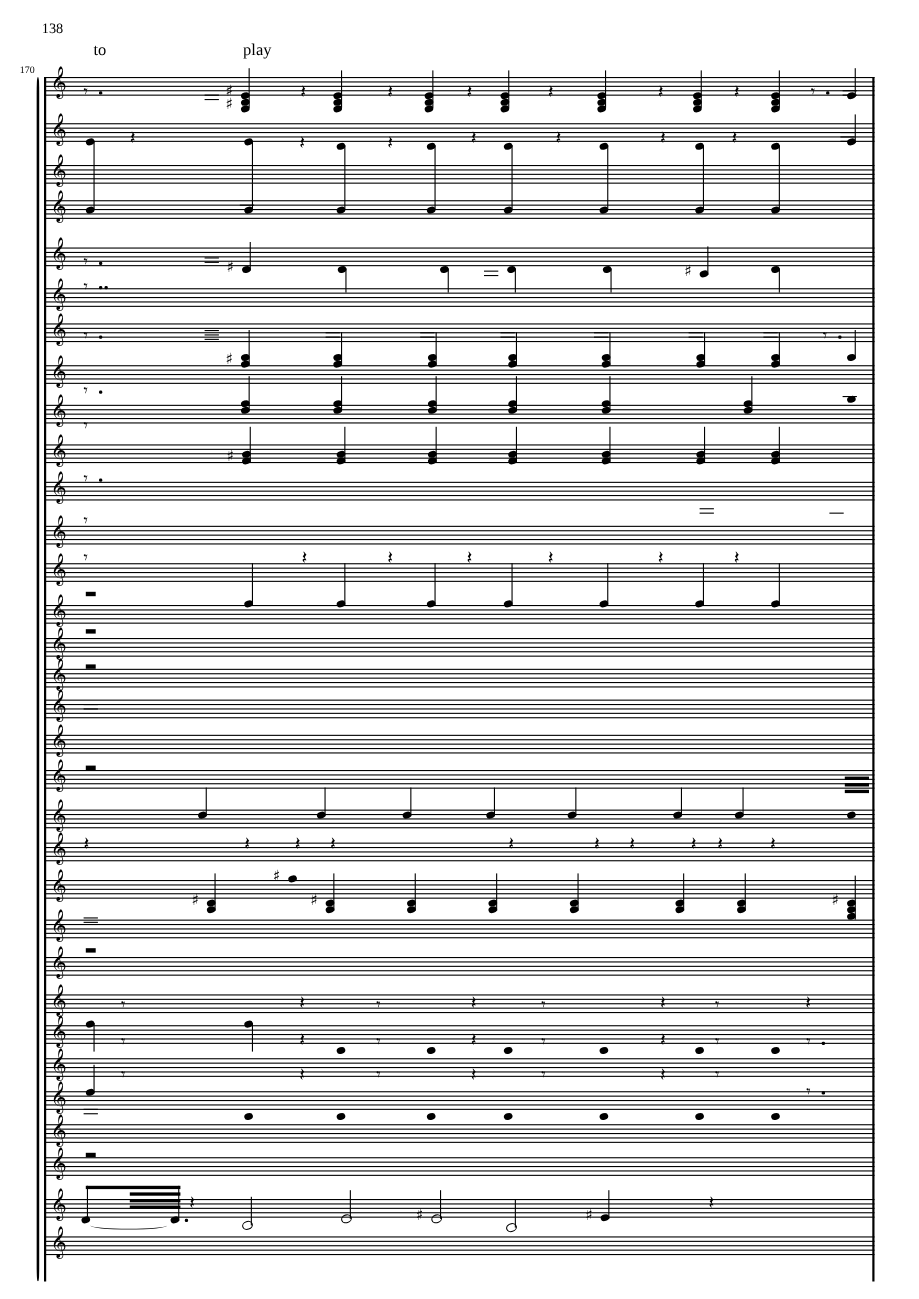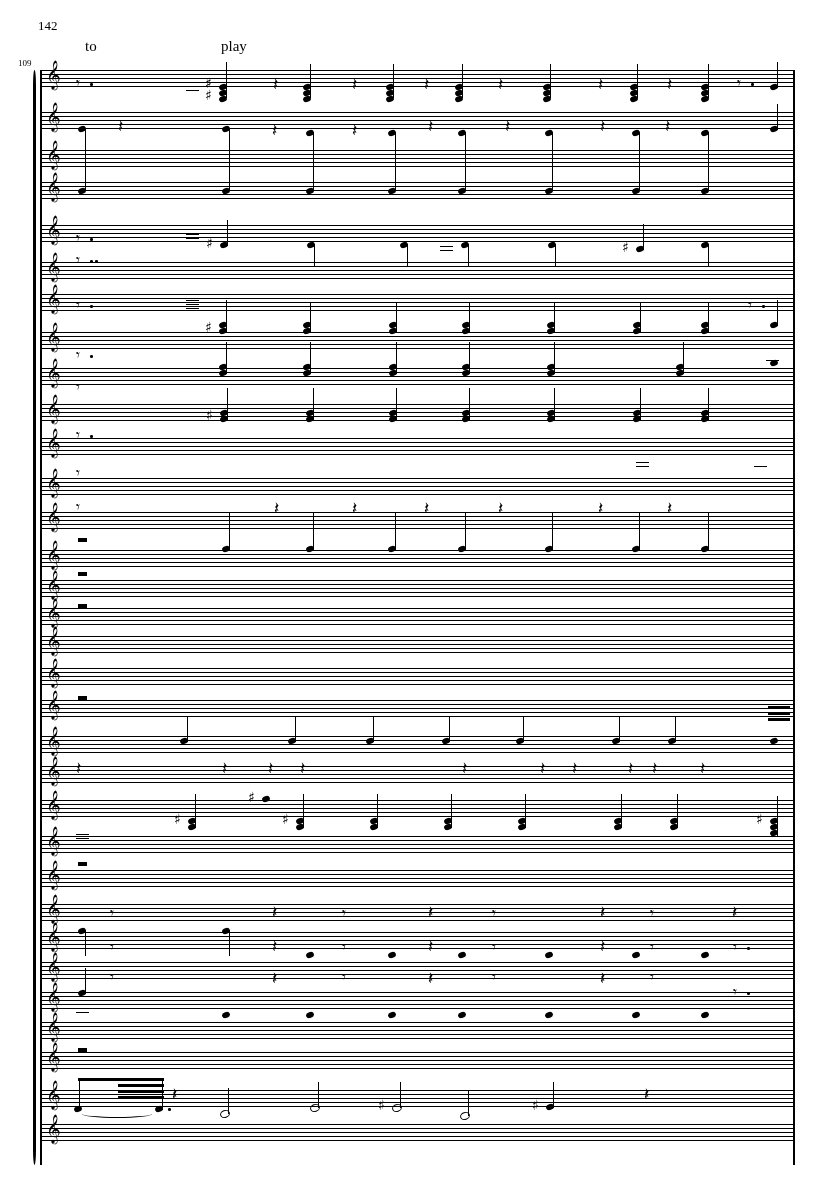--- a/index.html
+++ b/index.html
@@ -39,22 +39,22 @@
   .acc{position:absolute;font-size:14px;line-height:14px;font-family:"DejaVu Sans",sans-serif;}
   .dot{position:absolute;width:2.5px;height:2.5px;background:#000;border-radius:50%;}
   .beam{position:absolute;height:3.4px;background:#000;}
   .tie{position:absolute;border-bottom:1.3px solid #000;border-radius:50%;height:7px;}
 </style>
 </head>
 <body>
 
 <div class="page">
 
-  <div class="lbl measure-num" style="left:38px;top:18px;">142</div>
-  <div class="lbl measure-num-small" style="left:18px;top:58px;">109</div>
+  <div class="lbl measure-num" style="left:38px;top:18px;">138</div>
+  <div class="lbl measure-num-small" style="left:18px;top:58px;">170</div>
   <div class="lbl lyric" style="left:85px;top:38px;">to</div>
   <div class="lbl lyric" style="left:221px;top:38px;">play</div>
 
   <div class="sysbar" style="left:40px;top:70px;height:1095px;"></div>
   <div class="brace" style="left:33px;top:70px;height:1095px;"></div>
   <div class="sysbar" style="left:793px;top:70px;height:1095px;"></div>
 
   <div class="staff" style="top:70px;">
       <div class="ln"></div>
       <div class="ln"></div>

